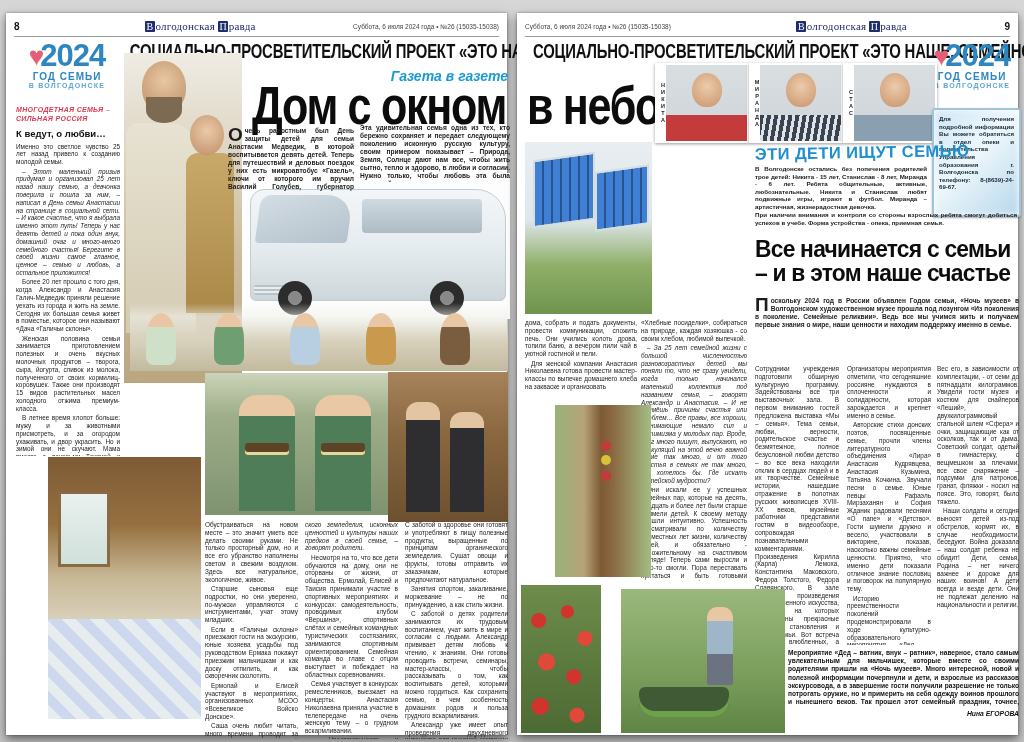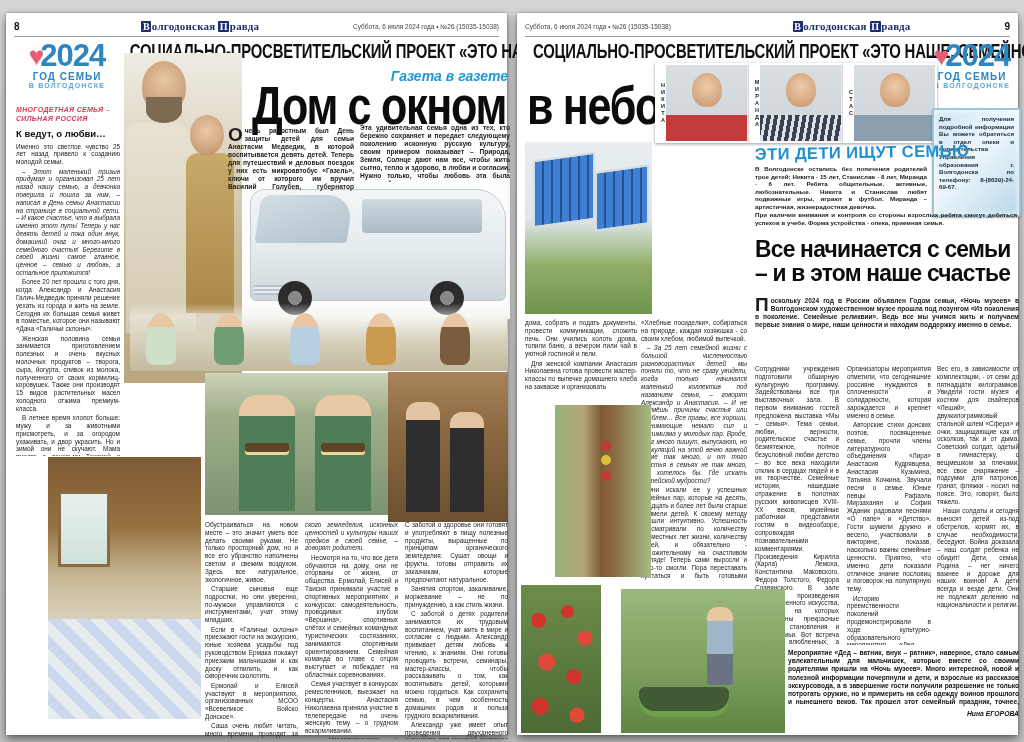--- a/index.html
+++ b/index.html
@@ -5,21 +5,21 @@
   html,body{margin:0;padding:0;}
   body{width:1024px;height:742px;background:#c9c9c9;font-family:"Liberation Sans",sans-serif;overflow:hidden;position:relative;}
   .canvas{position:absolute;inset:0;background:linear-gradient(180deg,#d6d6d6,#c2c2c2);}
   .page{position:absolute;top:13px;width:501px;height:722px;background:#fff;box-shadow:0 4px 9px rgba(0,0,0,.5),0 0 2px rgba(0,0,0,.35);}
   #pageL{left:6px;} #pageR{left:517px;}
 
   
   .hdr{position:absolute;top:5px;left:8px;right:8px;height:16px;display:flex;align-items:center;justify-content:space-between;font-size:7px;color:#333;}
   .pnum{font-weight:bold;font-size:10px;color:#111;}
   .hdate{font-size:6.5px;color:#444;}
-  .masthead{font-family:"Liberation Serif",serif;font-weight:bold;font-size:11px;color:#1e2d6e;letter-spacing:.2px;margin-left:28px;}
+  .masthead{font-family:"Liberation Serif",serif;font-weight:normal;font-size:11px;color:#1e2d6e;letter-spacing:.2px;margin-left:28px;}
   .mh-box{display:inline-block;background:#1e2d6e;color:#fff;padding:0 1.5px;margin-right:.5px;border-radius:1px;font-size:10px;}
   .rule{position:absolute;top:23px;left:8px;right:8px;border-top:1px solid #9a9a9a;}
 
   
   .banner{position:absolute;font-weight:800;color:#101010;text-align:center;white-space:nowrap;font-size:15.5px;transform:scaleX(.96) scaleY(1.25);transform-origin:center top;letter-spacing:-.2px;}
   .gazeta{position:absolute;color:#1b9ad2;font-weight:bold;font-style:italic;font-size:14px;text-align:right;}
   .bigHead{position:absolute;margin:0;font-weight:800;color:#0c0c0c;white-space:nowrap;font-size:49px;letter-spacing:-1.5px;transform:scaleX(.88) scaleY(1.08);transform-origin:left top;}
   .midHead{position:absolute;margin:0;font-weight:800;color:#0c0c0c;font-size:24px;line-height:.99;letter-spacing:-.8px;transform:scaleX(.95);transform-origin:left top;}
 
   

